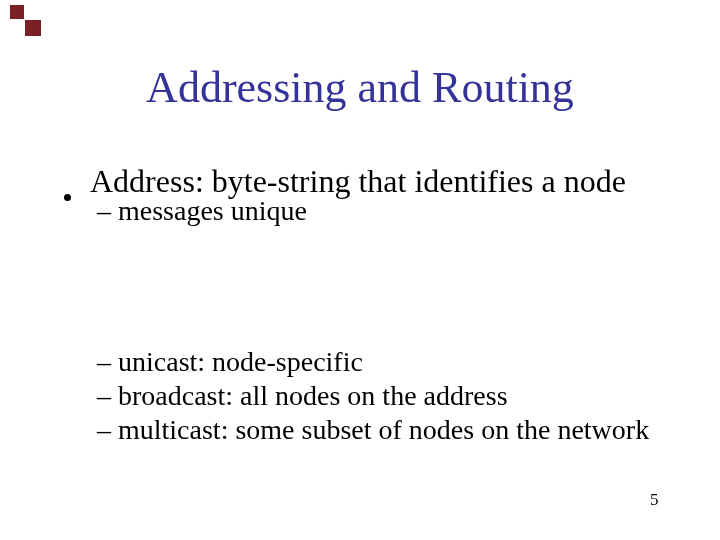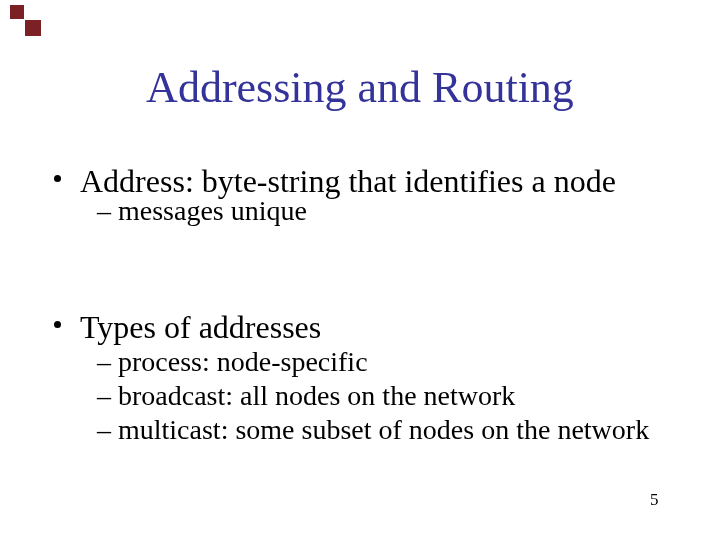--- a/index.html
+++ b/index.html
@@ -30,23 +30,23 @@
     top: 62px;
     text-align: center;
     font-size: 44px;
     line-height: 1.2;
     color: #333399;
     white-space: nowrap;
   }
 
   .bullet-row {
     position: absolute;
-    left: 52px;
+    left: 62px;
     display: flex;
-    align-items: flex-start;
+    align-items: center;
     font-size: 32px;
     line-height: 38px;
     white-space: nowrap;
   }
   .bullet-row .marker-cell {
     width: 28px;
     flex: 0 0 28px;
     position: relative;
   }
   .dot {
@@ -107,35 +107,29 @@
       </span>
     <span>Address: byte-string that identifies a node</span>
   </div>
 
   <div class="sub-row pos-s1">
     <span class="marker-cell">–</span>
     <span>messages unique</span>
   </div>
 
 
-  <div class="bullet-row pos-b3">
-    <span class="marker-cell">
-        <span class="dot"></span>
-      </span>
-    <span>Types of addresses</span>
-  </div>
 
   <div class="sub-row pos-s2">
     <span class="marker-cell">–</span>
-    <span>process: node-specific</span>
+    <span>unicast: node-specific</span>
   </div>
 
   <div class="sub-row pos-s3">
     <span class="marker-cell">–</span>
-    <span>broadcast: all nodes on the network</span>
+    <span>broadcast: all nodes on the address</span>
   </div>
 
   <div class="sub-row pos-s4">
     <span class="marker-cell">–</span>
     <span>multicast: some subset of nodes on the network</span>
   </div>
 
   <div class="page-number">5</div>
 
 </div>

